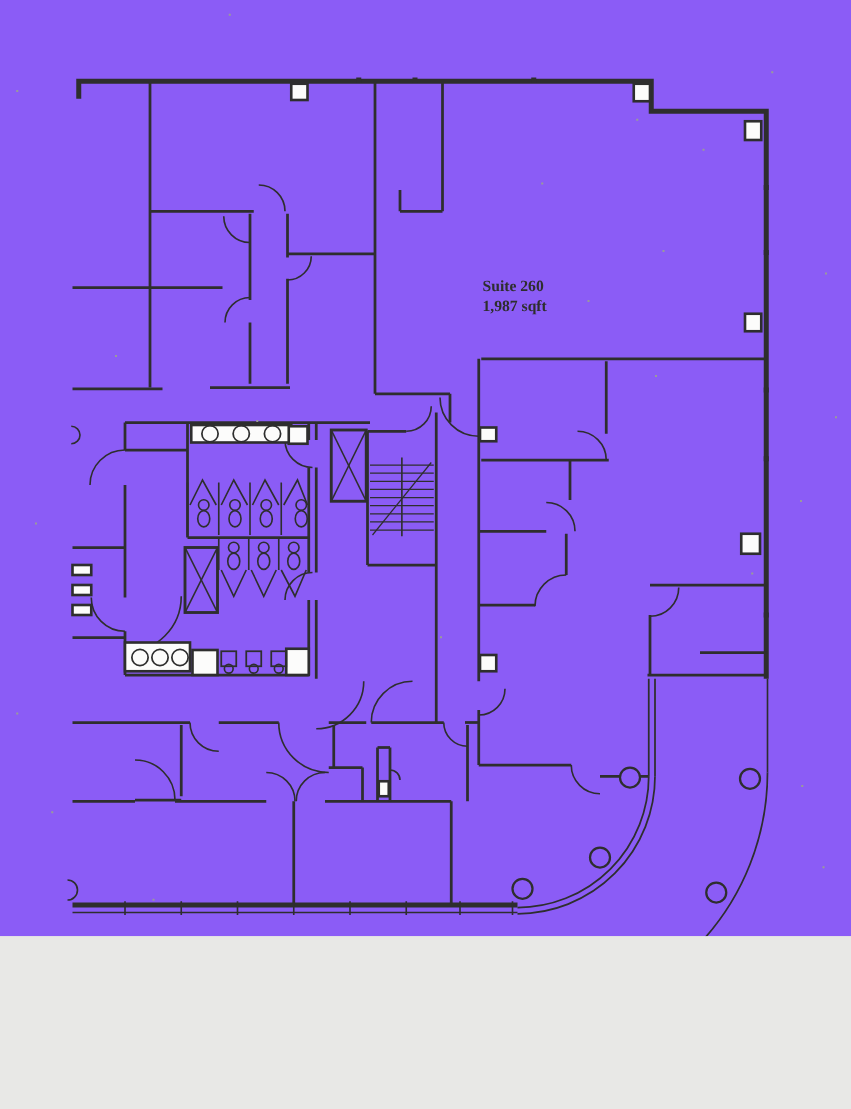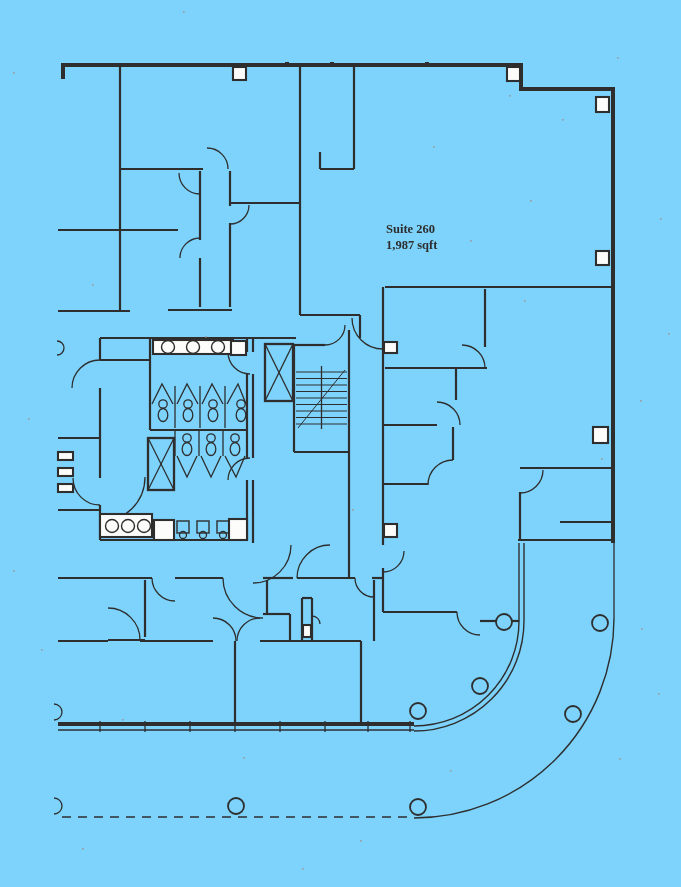--- a/index.html
+++ b/index.html
@@ -1,18 +1,18 @@
 <!DOCTYPE html>
 <html><head>
 <meta charset="utf-8">
 <style>
   html,body{margin:0;padding:0;background:#e8e8e6;}
   .sheet{
-    position:relative;width:681px;height:887px;margin:0 auto;
-    background:#7dd3fc;overflow:hidden;
+    position:relative;width:681px;height:749px;margin:0 auto;
+    background:#8b5cf6;overflow:hidden;
     font-family:"Liberation Serif", serif;
   }
   svg{display:block;}
   .w4{fill:none;stroke-width:4;stroke-linecap:butt;}
   .w2{fill:none;stroke-width:2.2;}
   .w1{fill:none;stroke-width:1.3;}
   .wt{fill:none;stroke-width:1;}
   .glass{fill:none;stroke-width:1.4;}
   .dash{fill:none;stroke-width:1.6;stroke-dasharray:9 7;}
   .sq{stroke-width:2.1;}

